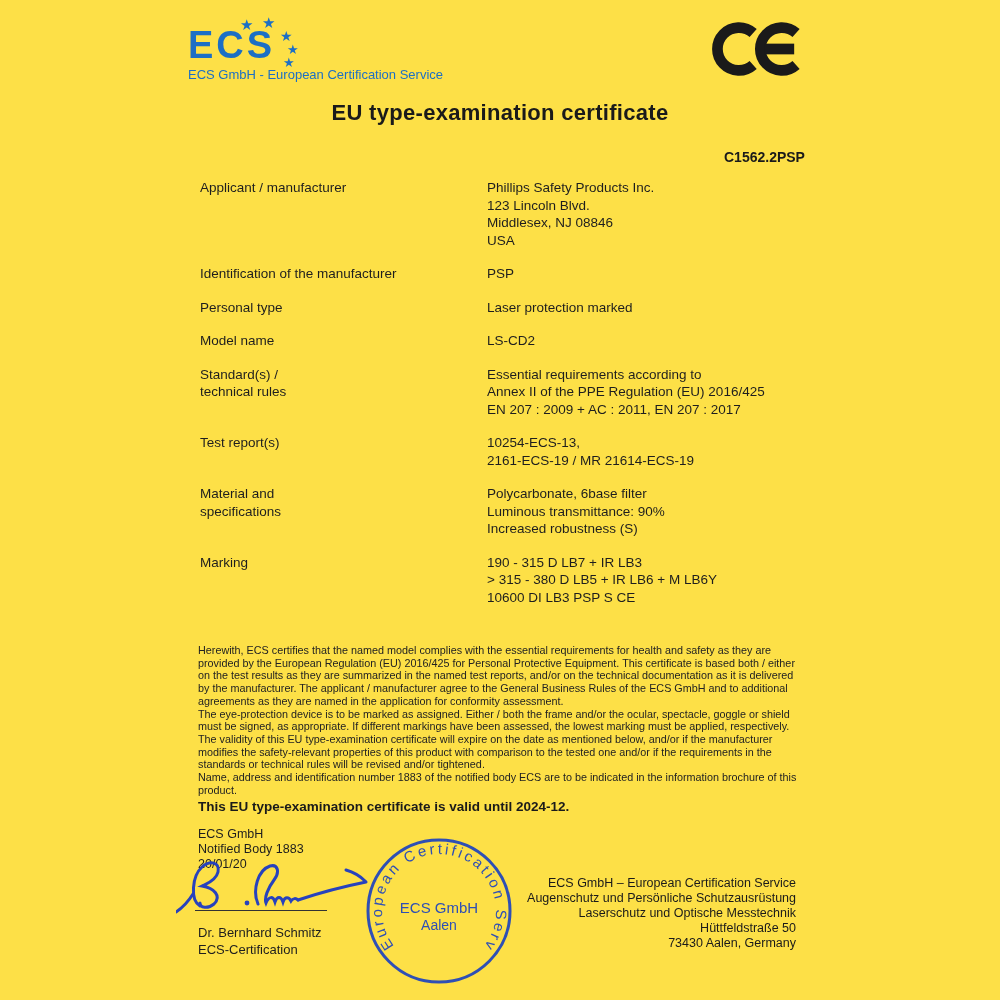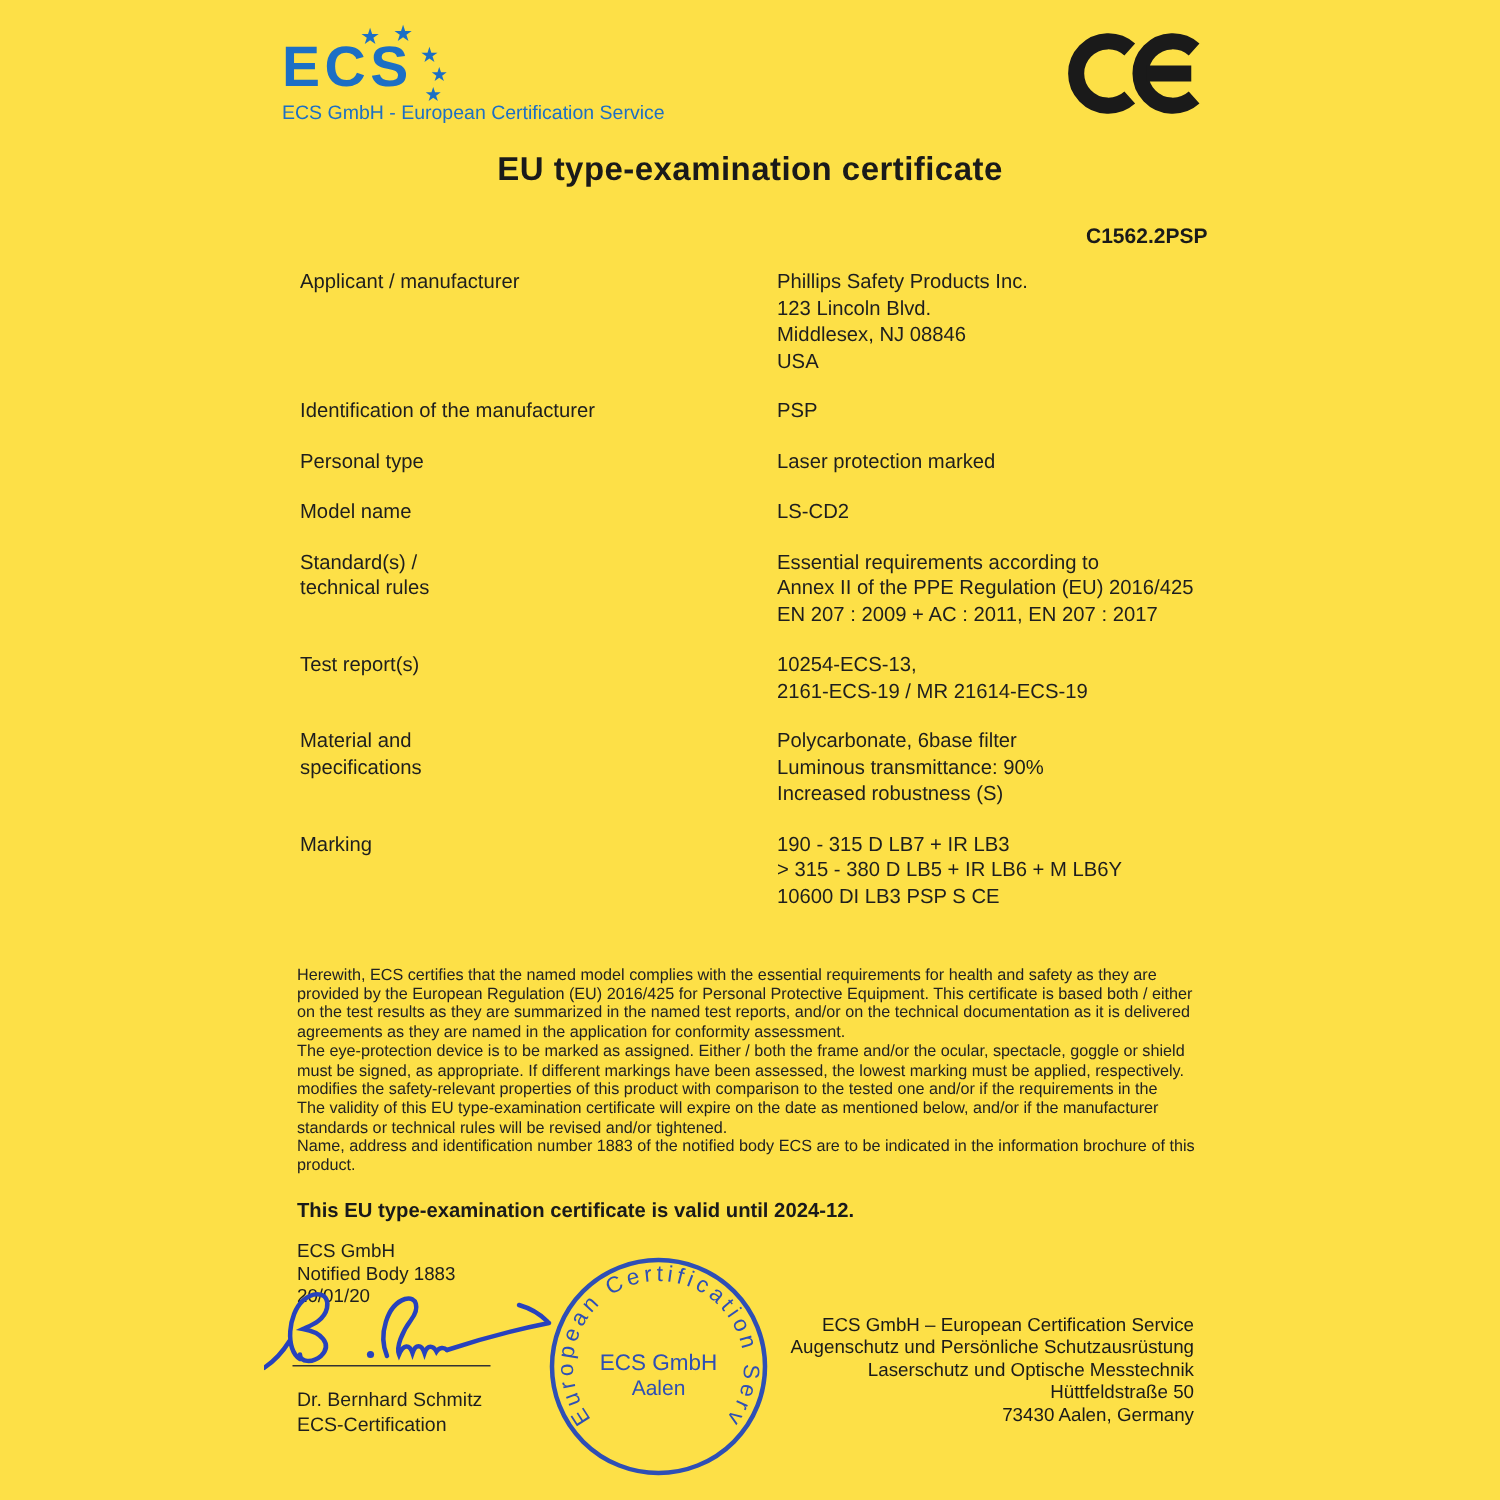--- a/index.html
+++ b/index.html
@@ -16,21 +16,21 @@
   .star { position:absolute; color:#1c6fc5; line-height:1; }
   .tagline { position:absolute; left:188px; top:67px; font-size:13px; color:#1c6fc5; }
   
   .ce-svg { position:absolute; left:712px; top:16px; }
   
   .title { position:absolute; left:0; top:100px; width:1000px; text-align:center;
            font-size:22px; font-weight:bold; color:#1a1a1a; letter-spacing:0.3px; }
   .certno { position:absolute; left:724px; top:149px; font-size:14px; font-weight:bold; color:#1a1a1a; }
   
   .fields { position:absolute; left:200px; top:179px; width:625px; font-size:13.5px; line-height:17.5px; }
-  .row { display:flex; margin-bottom:16px;gap:31px; }
+  .row { display:flex; margin-bottom:16px; }
   .lbl { width:287px; flex:0 0 287px; }
   .val { flex:1; }
   
   .legal { position:absolute; left:198px; top:644px; width:612px; font-size:10.8px;
            line-height:12.7px; color:#222; }
   .validity { position:absolute; left:198px; top:799px; font-size:13.5px; font-weight:bold; color:#1a1a1a; }
   
   .signatory { position:absolute; left:198px; top:827px; font-size:12.5px; line-height:15px; }
   .sig-svg { position:absolute; left:176px; top:856px; }
   .sig-line { position:absolute; left:195px; top:910px; width:132px; height:1px; background:#333; }
@@ -143,25 +143,26 @@
         <div>&gt; 315 - 380 D LB5 + IR LB6 + M LB6Y</div>
         <div>10600 DI LB3 PSP S CE</div>
       </div>
     </div>
   </div>
 
   <div class="legal">
     <div>Herewith, ECS certifies that the named model complies with the essential requirements for health and safety as they are</div>
     <div>provided by the European Regulation (EU) 2016/425 for Personal Protective Equipment. This certificate is based both / either</div>
     <div>on the test results as they are summarized in the named test reports, and/or on the technical documentation as it is delivered</div>
+    <div>by the manufacturer. The applicant / manufacturer agree to the General Business Rules of the ECS GmbH and to additional</div>
     <div>agreements as they are named in the application for conformity assessment.</div>
     <div>The eye-protection device is to be marked as assigned. Either / both the frame and/or the ocular, spectacle, goggle or shield</div>
     <div>must be signed, as appropriate. If different markings have been assessed, the lowest marking must be applied, respectively.</div>
+    <div>The validity of this EU type-examination certificate will expire on the date as mentioned below, and/or if the manufacturer</div>
     <div>modifies the safety-relevant properties of this product with comparison to the tested one and/or if the requirements in the</div>
-    <div>The validity of this EU type-examination certificate will expire on the date as mentioned below, and/or if the manufacturer</div>
     <div>standards or technical rules will be revised and/or tightened.</div>
     <div>Name, address and identification number 1883 of the notified body ECS are to be indicated in the information brochure of this</div>
     <div>product.</div>
   </div>
 
   <div class="validity">This EU type-examination certificate is valid until 2024-12.</div>
 
   <div class="signatory">
     <div>ECS GmbH</div>
     <div>Notified Body 1883</div>

